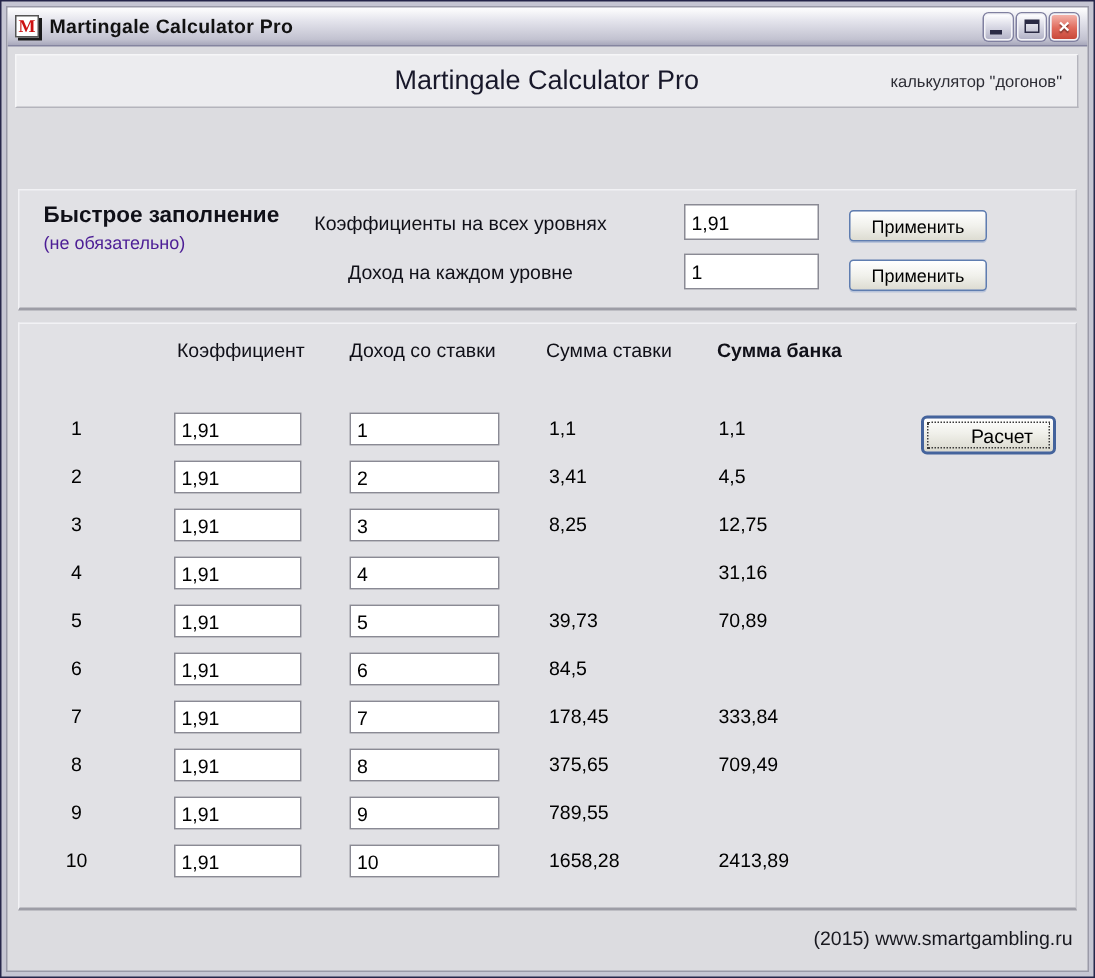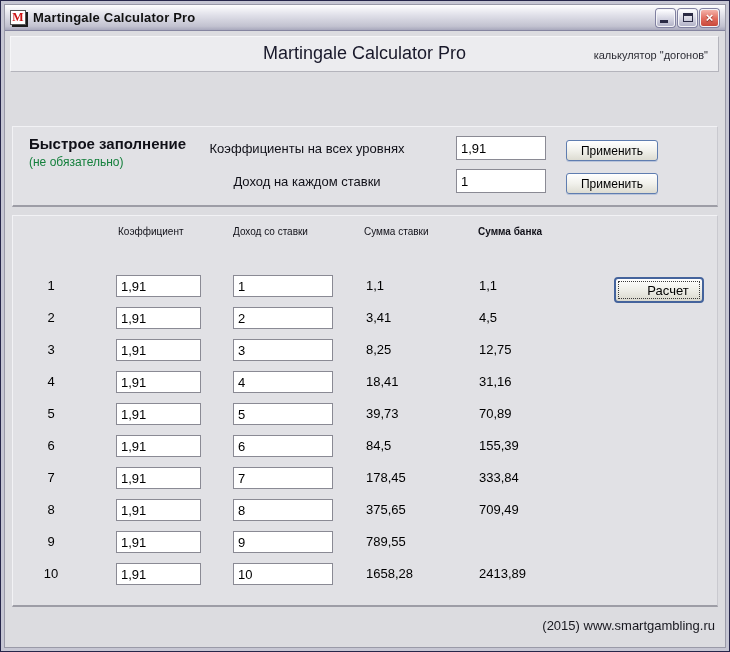--- a/index.html
+++ b/index.html
@@ -76,21 +76,21 @@
     background:#e1e1e5;
     border:1px solid #c9c9cf;
     border-top-color:#f2f2f5;border-left-color:#f2f2f5;
     border-bottom:2px solid #9d9da6;
   }
   .panel.quickfill{top:71px;height:81px;margin-top:24px;}
   .panel.table-panel{top:184px;height:392px;}
 
   
   .qf-title{position:absolute;left:16px;top:8px;font-size:15px;font-weight:bold;color:#101018;}
-  .qf-sub{position:absolute;left:16px;top:28px;font-size:12px;color:#15803d;}
+  .qf-sub{position:absolute;left:16px;top:28px;font-size:12px;color:#4c1d95;}
   .qf-label{position:absolute;left:150px;width:288px;text-align:center;font-size:13px;color:#101018;}
   .qf-label.r0{top:14px;}
   .qf-label.r1{top:47px;}
   .text-input{
     border:1px solid #8a8a94;background:#fff;color:#000;
     font-size:13px;padding:2px 4px;outline:none;
   }
   .qf-input{position:absolute;left:443px;width:90px;height:24px;}
   .qf-input.r0{top:9px;}
   .qf-input.r1{top:42px;}
@@ -98,21 +98,21 @@
     background:linear-gradient(180deg,#ffffff 0%,#f1f1ec 50%,#dddcd2 100%);
     border:1px solid #5f7db0;border-radius:3px;
     font-size:12px;color:#000;cursor:pointer;
     box-shadow:0 1px 0 #b9c4da;
   }
   .qf-btn{position:absolute;left:553px;width:92px;height:21px;}
   .qf-btn.r0{top:13px;}
   .qf-btn.r1{top:46px;}
 
   
-  .col-head{position:absolute;top:10px;font-size:10px;color:#101018;white-space:nowrap;}
+  .col-head{position:absolute;top:10px;font-size:13px;color:#101018;white-space:nowrap;}
   .col-head.h0{left:105px;}
   .col-head.h1{left:220px;}
   .col-head.h2{left:351px;}
   .col-head.h3{left:465px;font-weight:bold;}
 
   .t-row{position:absolute;left:0;height:22px;width:100%;}
   .row-level{position:absolute;left:23px;width:30px;text-align:center;font-size:13px;color:#000;line-height:22px;}
   .coef-input{position:absolute;left:103px;width:85px;height:22px;}
   .income-input{position:absolute;left:220px;width:100px;height:22px;}
   .bet-sum{position:absolute;left:353px;width:100px;font-size:13px;color:#000;line-height:22px;}
@@ -160,21 +160,21 @@
       </div>
 
       <div class="panel quickfill">
         <div class="qf-title">Быстрое заполнение</div>
         <div class="qf-sub">(не обязательно)</div>
 
         <label class="qf-label r0">Коэффициенты на всех уровнях</label>
         <input class="text-input qf-input r0" value="1,91" style="">
         <button class="xp-btn qf-btn r0">Применить</button>
 
-        <label class="qf-label r1">Доход на каждом ставки</label>
+        <label class="qf-label r1">Доход на каждом уровне</label>
         <input class="text-input qf-input r1" value="1" style="">
         <button class="xp-btn qf-btn r1">Применить</button>
       </div>
 
       <div class="panel table-panel">
         <span class="col-head h0">Коэффициент</span>
         <span class="col-head h1">Доход со ставки</span>
         <span class="col-head h2">Сумма ставки</span>
         <span class="col-head h3">Сумма банка</span>
 
@@ -199,36 +199,34 @@
     <span class="row-level">3</span>
     <input class="text-input coef-input" value="1,91" style="">
     <input class="text-input income-input" value="3" style="">
     <span class="bet-sum">8,25</span>
     <span class="bank-sum">12,75</span>
   </div>
             <div class="t-row" style="top: 155px;">
     <span class="row-level">4</span>
     <input class="text-input coef-input" value="1,91" style="">
     <input class="text-input income-input" value="4" style="">
-    <span class="bet-sum">18,41</span>
     <span class="bank-sum">31,16</span>
   </div>
             <div class="t-row" style="top: 187px;">
     <span class="row-level">5</span>
     <input class="text-input coef-input" value="1,91" style="">
     <input class="text-input income-input" value="5" style="">
     <span class="bet-sum">39,73</span>
     <span class="bank-sum">70,89</span>
   </div>
             <div class="t-row" style="top: 219px;">
     <span class="row-level">6</span>
     <input class="text-input coef-input" value="1,91" style="">
     <input class="text-input income-input" value="6" style="">
     <span class="bet-sum">84,5</span>
-    <span class="bank-sum">155,39</span>
   </div>
             <div class="t-row" style="top: 251px;">
     <span class="row-level">7</span>
     <input class="text-input coef-input" value="1,91" style="">
     <input class="text-input income-input" value="7" style="">
     <span class="bet-sum">178,45</span>
     <span class="bank-sum">333,84</span>
   </div>
             <div class="t-row" style="top: 283px;">
     <span class="row-level">8</span>

